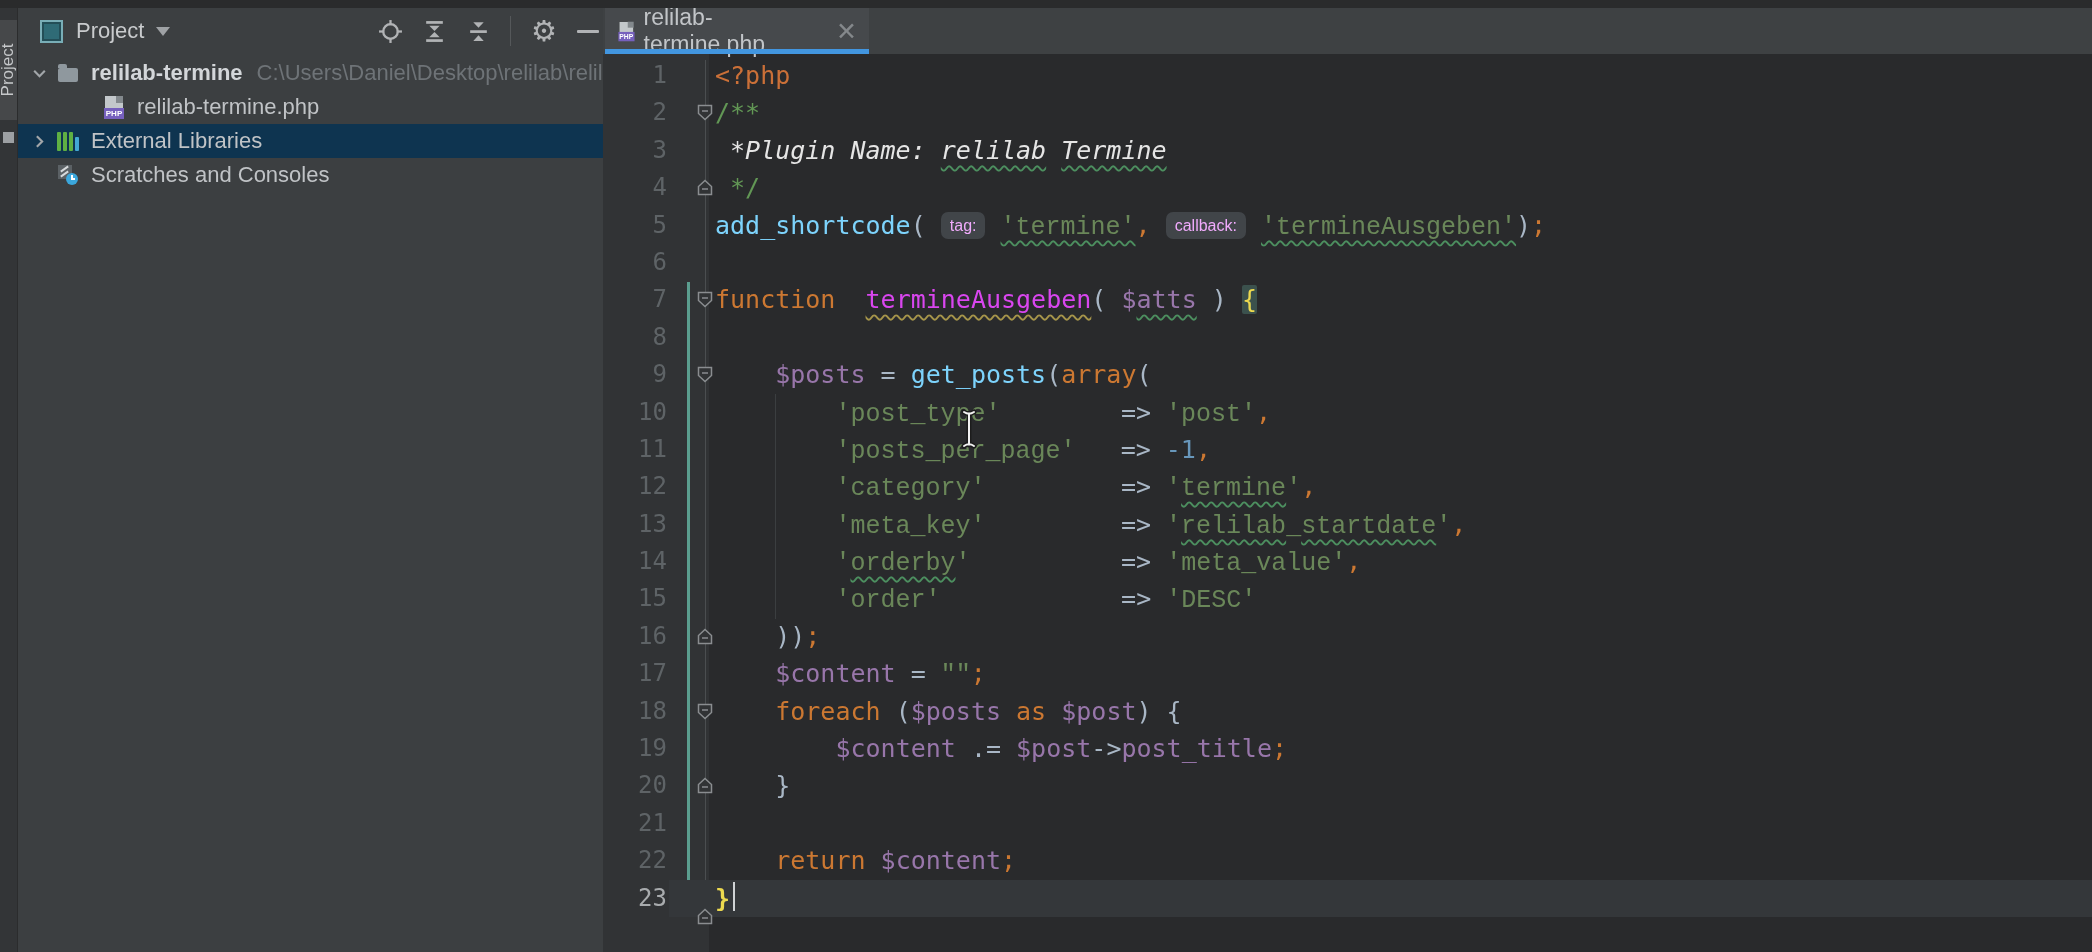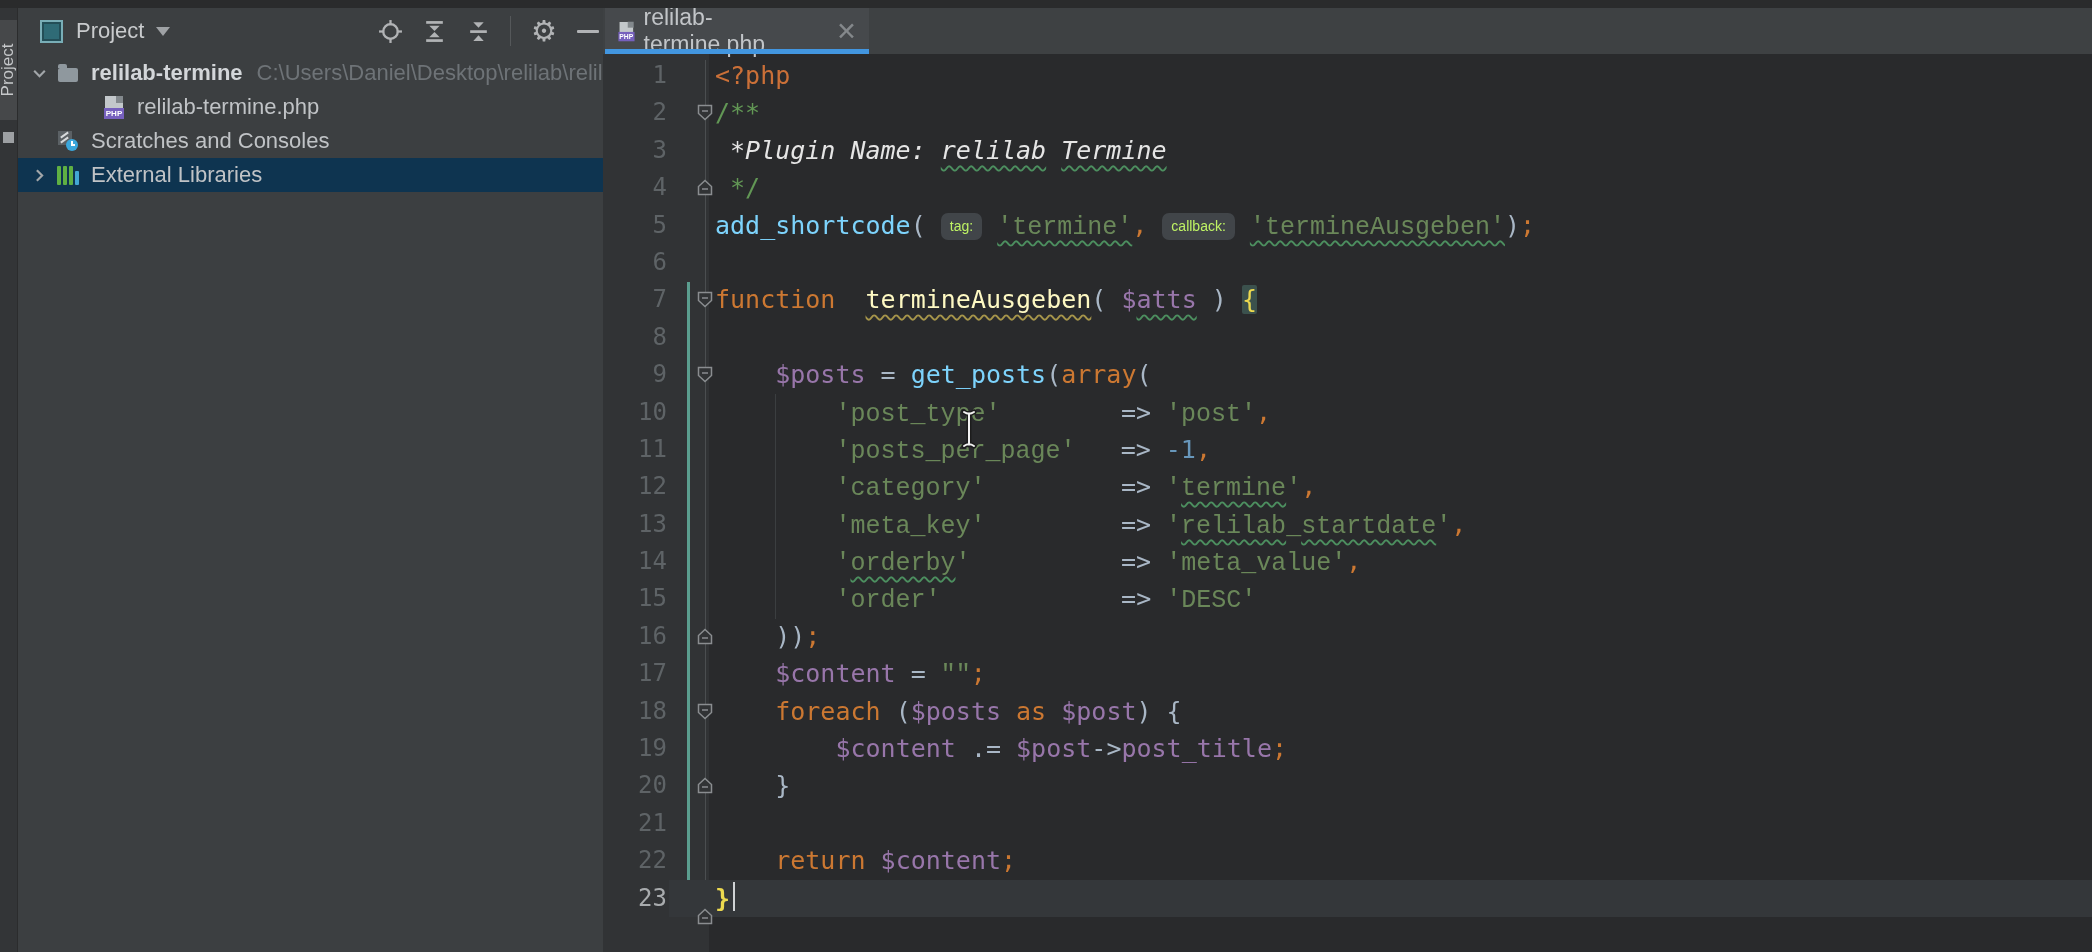--- a/index.html
+++ b/index.html
@@ -64,27 +64,27 @@
   .cline{display:flex;height:37.4px;line-height:37.4px;font-family:"DejaVu Sans Mono",monospace;font-size:25px;white-space:pre;}
   .cline.current{background:linear-gradient(to right,transparent 66px,#34373a 66px);align-items:center;}
   .cline.current .ln{color:#a8abad;}
   .ln{width:64px;text-align:right;color:#5e6366;font-size:24px;flex:none;}
   .foldcol{width:48px;flex:none;position:relative;}
   .foldcol svg{position:absolute;left:30px;top:10px;}
   .ctext{flex:1;}
   
   .php{color:#cb7038;margin-top:19px;} .cm{color:#629755;} .cmi{color:#e5e5e5;font-style:italic;}
   .kw{color:#cc7832;} .punc{color:#a9b7c6;} .txt{color:#a9b7c6;}
-  .fn{color:#7dd3fc;} .fnd{color:#fef9c3;} .str{color:#6a8759;font-family:Liberation Mono, monospace;}
+  .fn{color:#7dd3fc;} .fnd{color:#d946ef;} .str{color:#6a8759;font-family:Liberation Mono, monospace;}
   .num{color:#6897bb;} .var{color:#9876aa;}
   .bm{color:#ecd94f;background:#3b514d;border-radius:2px;}
   .bm2{color:#ecd94f;font-weight:bold;}
   .u-g{text-decoration:underline wavy #4c8f5f 1.5px;text-underline-offset:6px;text-decoration-skip-ink:none;}
   .u-y{text-decoration:underline wavy #a6954a 1.5px;text-underline-offset:6px;text-decoration-skip-ink:none;}
-  .hint{display:inline-block;background:#414549;color:#bef264;font-size:14px;line-height:27px;border-radius:7px;padding:0 9px;vertical-align:3px;font-family:"Liberation Sans",sans-serif;}
+  .hint{display:inline-block;background:#414549;color:#f0abfc;font-size:16px;line-height:27px;border-radius:7px;padding:0 9px;vertical-align:3px;font-family:"Liberation Sans",sans-serif;}
   .caret{display:inline-block;width:2px;height:29px;background:#d0d3d5;vertical-align:-4px;margin-left:3px;}
   .ibeam{position:absolute;left:358px;top:355px;z-index:9;}
 </style>
 </head>
 <body>
 
 <div class="app">
   <div class="topstrip"></div>
 
   <div class="stripe">
@@ -140,45 +140,45 @@
           <span class="chevslot"></span>
           <span class="iconslot">
             <span class="phpfile">
               <span class="page"></span>
               <span class="fold"></span>
               <span class="badge">PHP</span>
             </span>
           </span>
           <span class="tname">relilab-termine.php</span>
         </div>
-        <div class="trow" style="padding-left: 8px;">
-          <span class="chevslot"></span>
-          <span class="iconslot">
-            <span class="scratch">
-              <span class="sq"></span>
-              <span class="clock"></span>
-            </span>
-          </span>
-          <span class="tname">Scratches and Consoles</span>
-        </div>
         <div class="trow sel" style="padding-left: 8px;">
           <span class="chevslot">
             <svg width="17" height="17" viewBox="0 0 16 16">
               <polyline points="5.5,3 10.5,8 5.5,13" fill="none" stroke="#a2a6a9" stroke-width="2"></polyline>
             </svg>
           </span>
           <span class="iconslot">
             <span class="libs">
               <i style="height:19px;background:#5fb043"></i>
               <i style="height:19px;background:#5fb043"></i>
               <i style="height:19px;background:#5fb043"></i>
               <i style="height:14px;background:#43a7d4"></i>
             </span>
           </span>
           <span class="tname">External Libraries</span>
+        </div>
+        <div class="trow" style="padding-left: 8px;">
+          <span class="chevslot"></span>
+          <span class="iconslot">
+            <span class="scratch">
+              <span class="sq"></span>
+              <span class="clock"></span>
+            </span>
+          </span>
+          <span class="tname">Scratches and Consoles</span>
         </div>
       </div>
   </div>
 
   <div class="tabbar">
     <div class="tab">
       <div class="phpfile">
           <div class="page"></div>
           <div class="fold"></div>
           <div class="badge">PHP</div>

